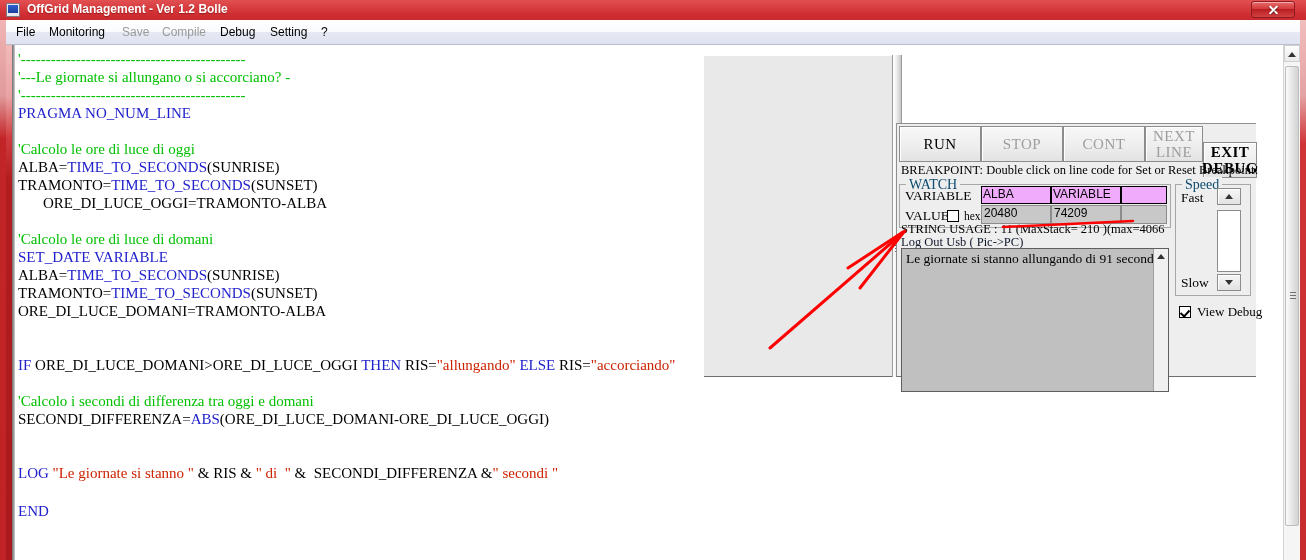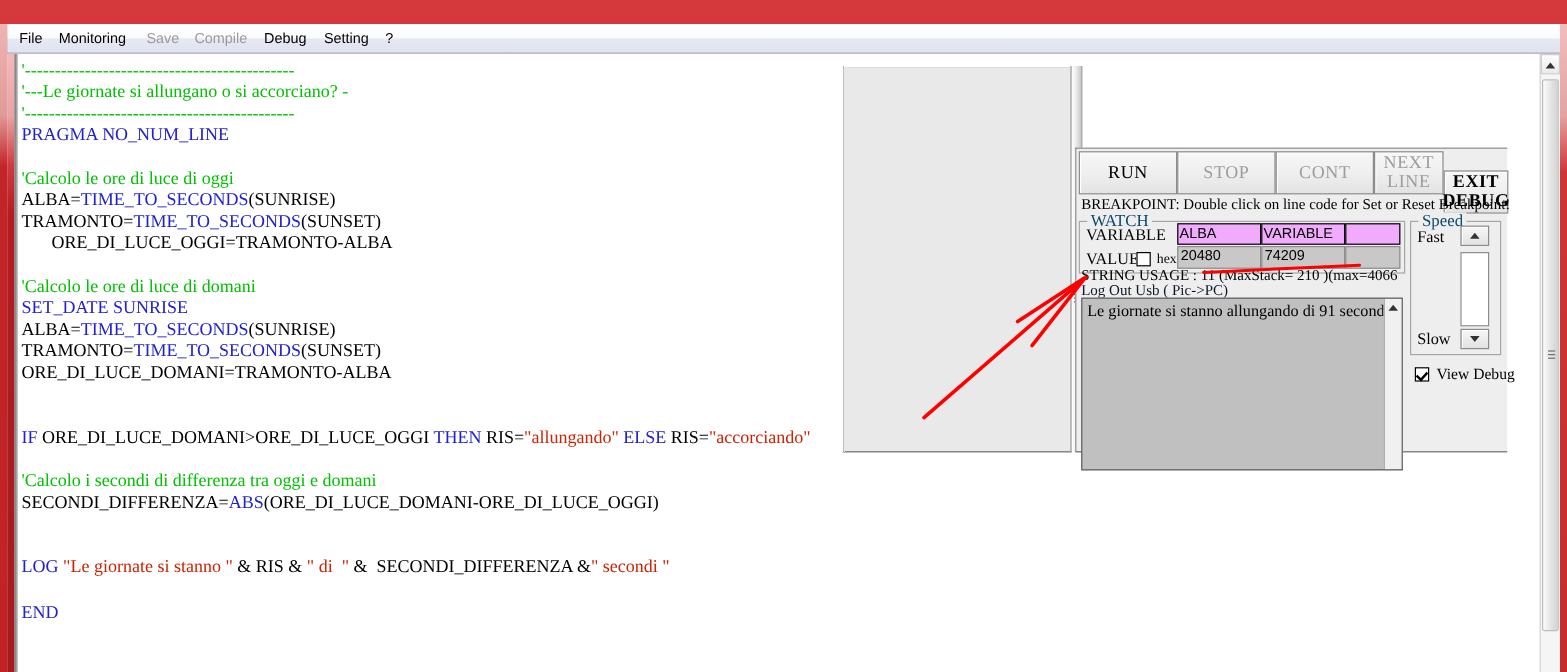--- a/index.html
+++ b/index.html
@@ -285,20 +285,27 @@
 </style>
 </head>
 <body>
 
 <div id="app">
 
   <div class="win-frame"></div>
   <div class="frame-left"></div>
   <div class="frame-right"></div>
 
+  <div class="titlebar">
+    <div class="title-icon">
+        <i></i>
+      </div>
+    <div class="title-text">OffGrid Management - Ver 1.2 Bolle</div>
+    <div class="btn-close"></div>
+  </div>
 
   <div class="menubar">
     <div class="menu-item" style="left:8px;">File</div>
     <div class="menu-item" style="left:41px;">Monitoring</div>
     <div class="menu-item disabled" style="left:114px;">Save</div>
     <div class="menu-item disabled" style="left:154px;">Compile</div>
     <div class="menu-item" style="left:212px;">Debug</div>
     <div class="menu-item" style="left:262px;">Setting</div>
     <div class="menu-item" style="left:313px;">?</div>
   </div>
@@ -311,21 +318,21 @@
     <div class="code-area" id="code-area">
         <div class="code-line" style="top: 6px;"><span class="tk-com">'---------------------------------------------</span></div>
         <div class="code-line" style="top: 24px;"><span class="tk-com">'---Le giornate si allungano o si accorciano? -</span></div>
         <div class="code-line" style="top: 42px;"><span class="tk-com">'---------------------------------------------</span></div>
         <div class="code-line" style="top: 60px;"><span class="tk-kw">PRAGMA NO_NUM_LINE</span></div>
         <div class="code-line" style="top: 96px;"><span class="tk-com">'Calcolo le ore di luce di oggi</span></div>
         <div class="code-line" style="top: 114px;"><span class="tk-id">ALBA=</span><span class="tk-kw">TIME_TO_SECONDS</span><span class="tk-id">(SUNRISE)</span></div>
         <div class="code-line" style="top: 132px;"><span class="tk-id">TRAMONTO=</span><span class="tk-kw">TIME_TO_SECONDS</span><span class="tk-id">(SUNSET)</span></div>
         <div class="code-line" style="top: 150px; margin-left: 25px;"><span class="tk-id">ORE_DI_LUCE_OGGI=TRAMONTO-ALBA</span></div>
         <div class="code-line" style="top: 186px;"><span class="tk-com">'Calcolo le ore di luce di domani</span></div>
-        <div class="code-line" style="top: 204px;"><span class="tk-kw">SET_DATE SUNRISE</span></div>
+        <div class="code-line" style="top: 204px;"><span class="tk-kw">SET_DATE VARIABLE</span></div>
         <div class="code-line" style="top: 222px;"><span class="tk-id">ALBA=</span><span class="tk-kw">TIME_TO_SECONDS</span><span class="tk-id">(SUNRISE)</span></div>
         <div class="code-line" style="top: 240px;"><span class="tk-id">TRAMONTO=</span><span class="tk-kw">TIME_TO_SECONDS</span><span class="tk-id">(SUNSET)</span></div>
         <div class="code-line" style="top: 258px;"><span class="tk-id">ORE_DI_LUCE_DOMANI=TRAMONTO-ALBA</span></div>
         <div class="code-line" style="top: 312px;"><span class="tk-kw">IF</span><span class="tk-id"> ORE_DI_LUCE_DOMANI&gt;ORE_DI_LUCE_OGGI </span><span class="tk-kw">THEN</span><span class="tk-id"> RIS=</span><span class="tk-str">"allungando"</span><span class="tk-id"> </span><span class="tk-kw">ELSE</span><span class="tk-id"> RIS=</span><span class="tk-str">"accorciando"</span></div>
         <div class="code-line" style="top: 348px;"><span class="tk-com">'Calcolo i secondi di differenza tra oggi e domani</span></div>
         <div class="code-line" style="top: 366px;"><span class="tk-id">SECONDI_DIFFERENZA=</span><span class="tk-kw">ABS</span><span class="tk-id">(ORE_DI_LUCE_DOMANI-ORE_DI_LUCE_OGGI)</span></div>
         <div class="code-line" style="top: 420px;"><span class="tk-kw">LOG</span><span class="tk-id"> </span><span class="tk-str">"Le giornate si stanno "</span><span class="tk-id"> &amp; RIS &amp; </span><span class="tk-str">" di  "</span><span class="tk-id"> &amp;  SECONDI_DIFFERENZA &amp;</span><span class="tk-str">" secondi "</span></div>
         <div class="code-line" style="top: 458px;"><span class="tk-kw">END</span></div>
       </div>
 

